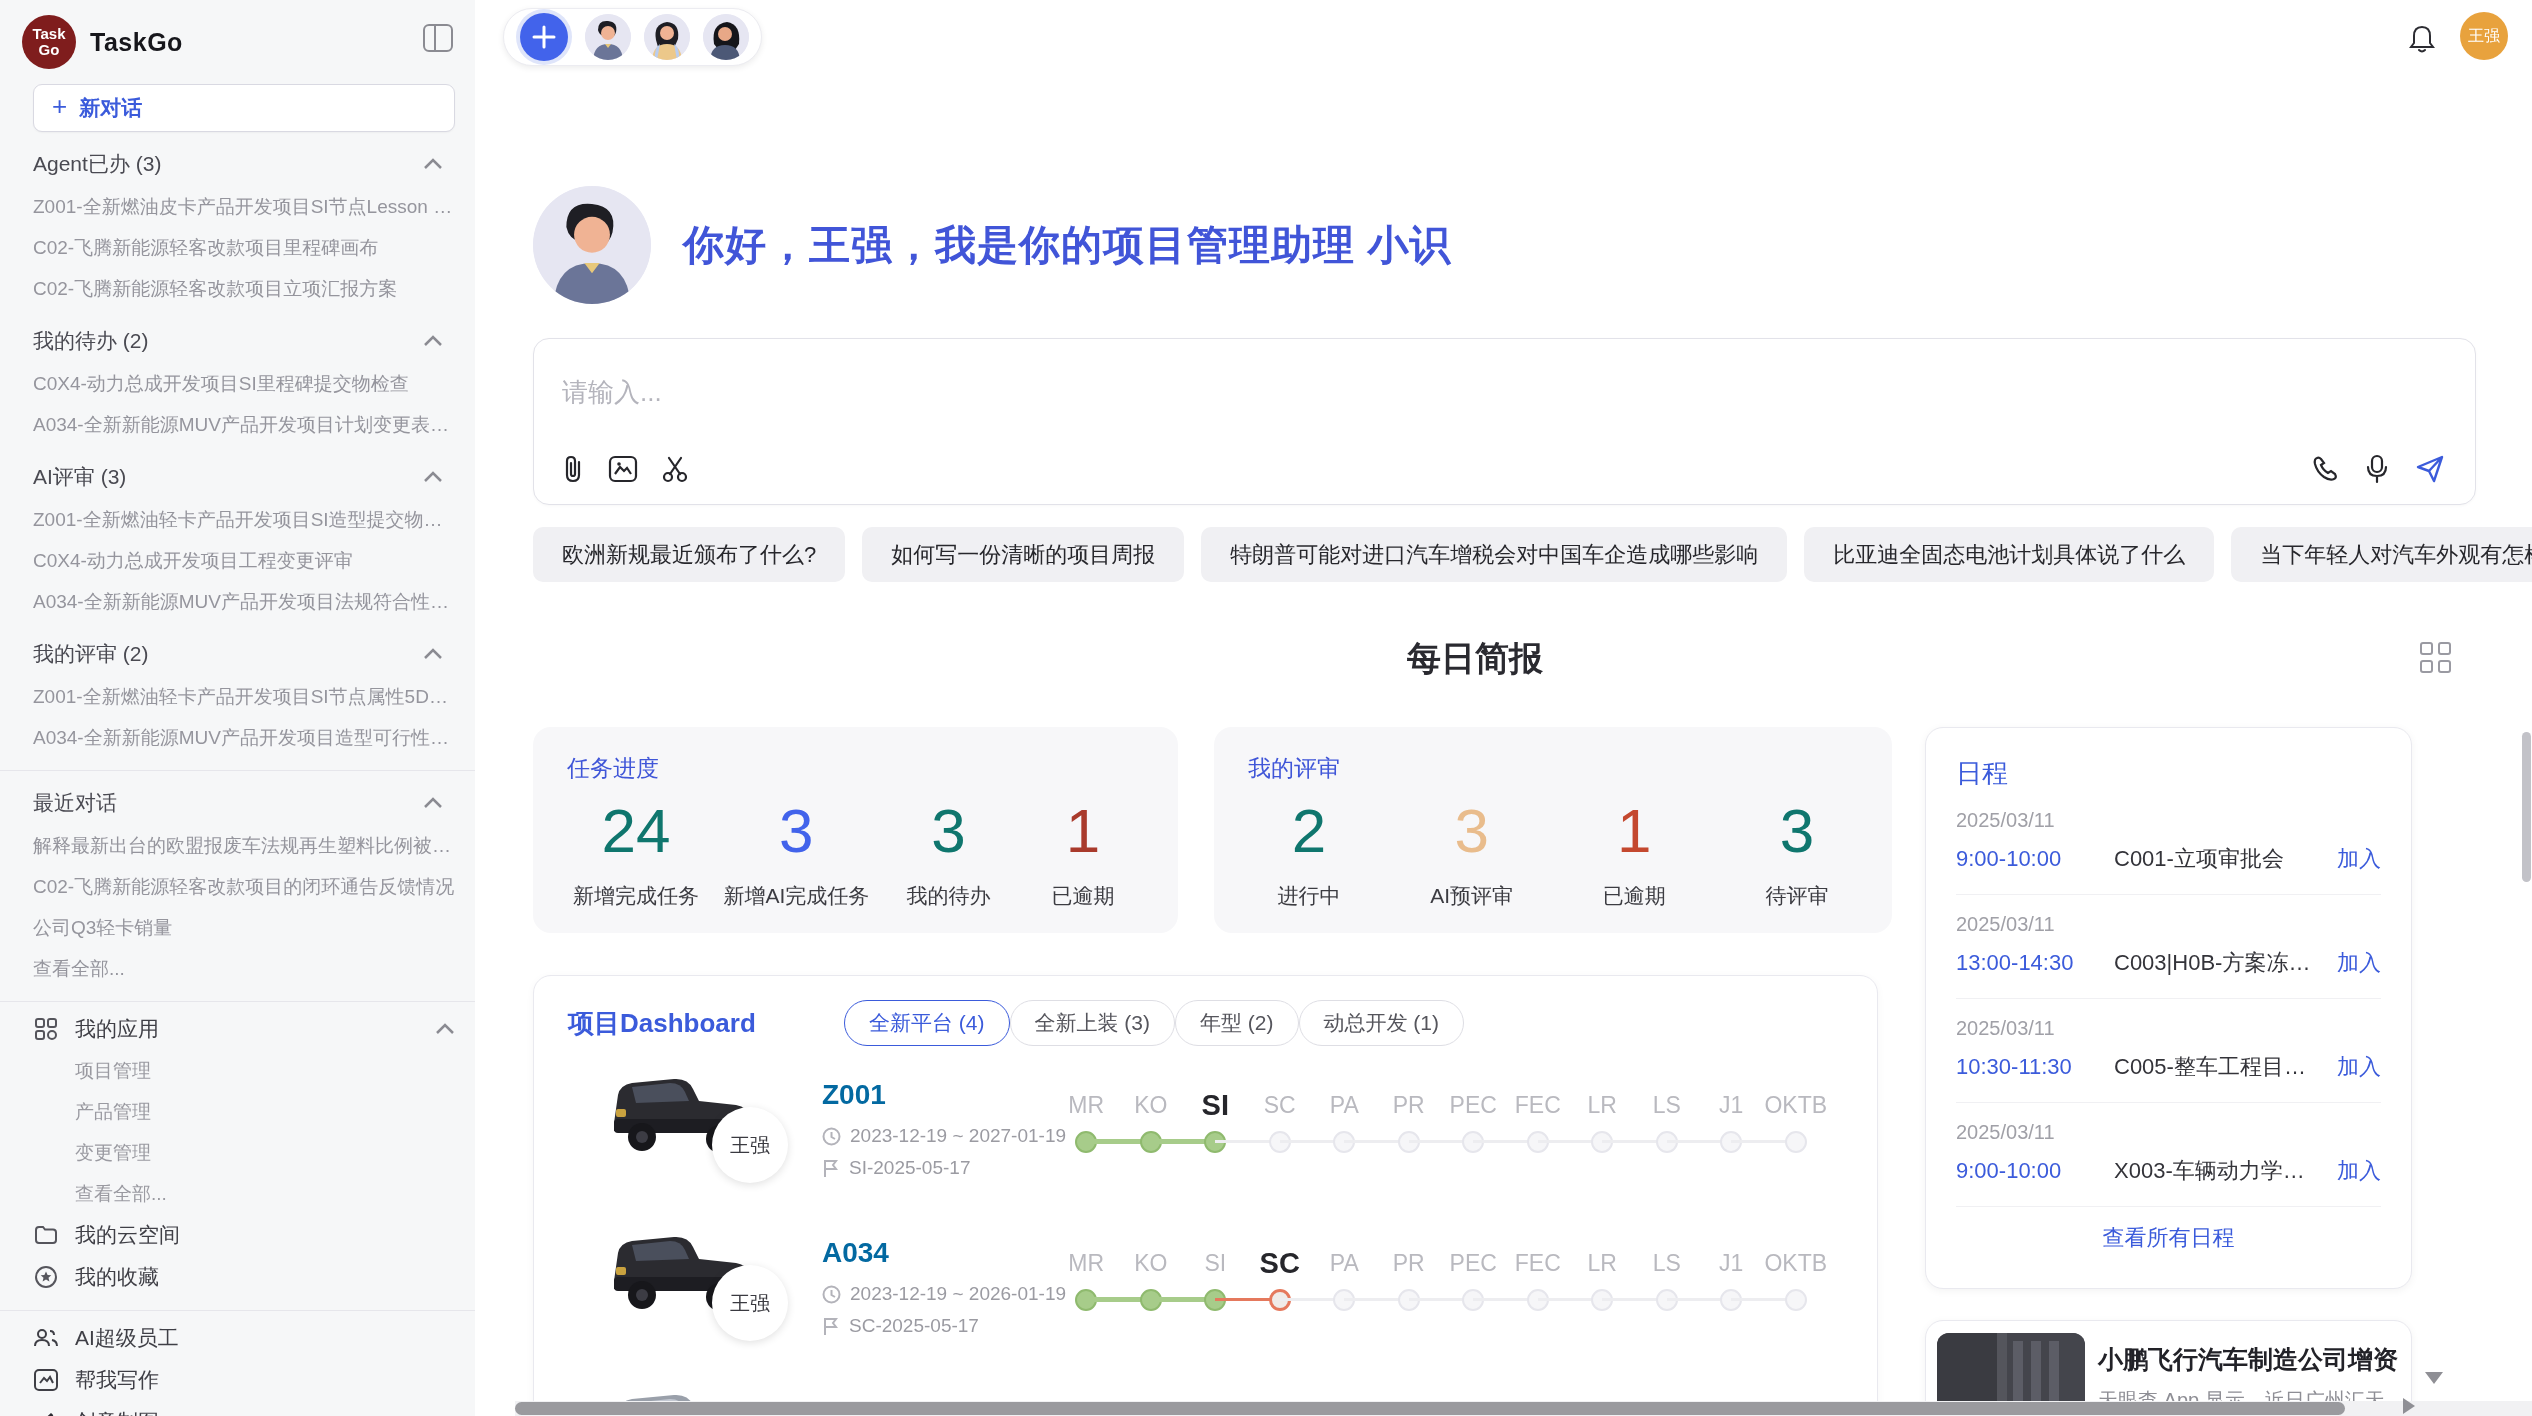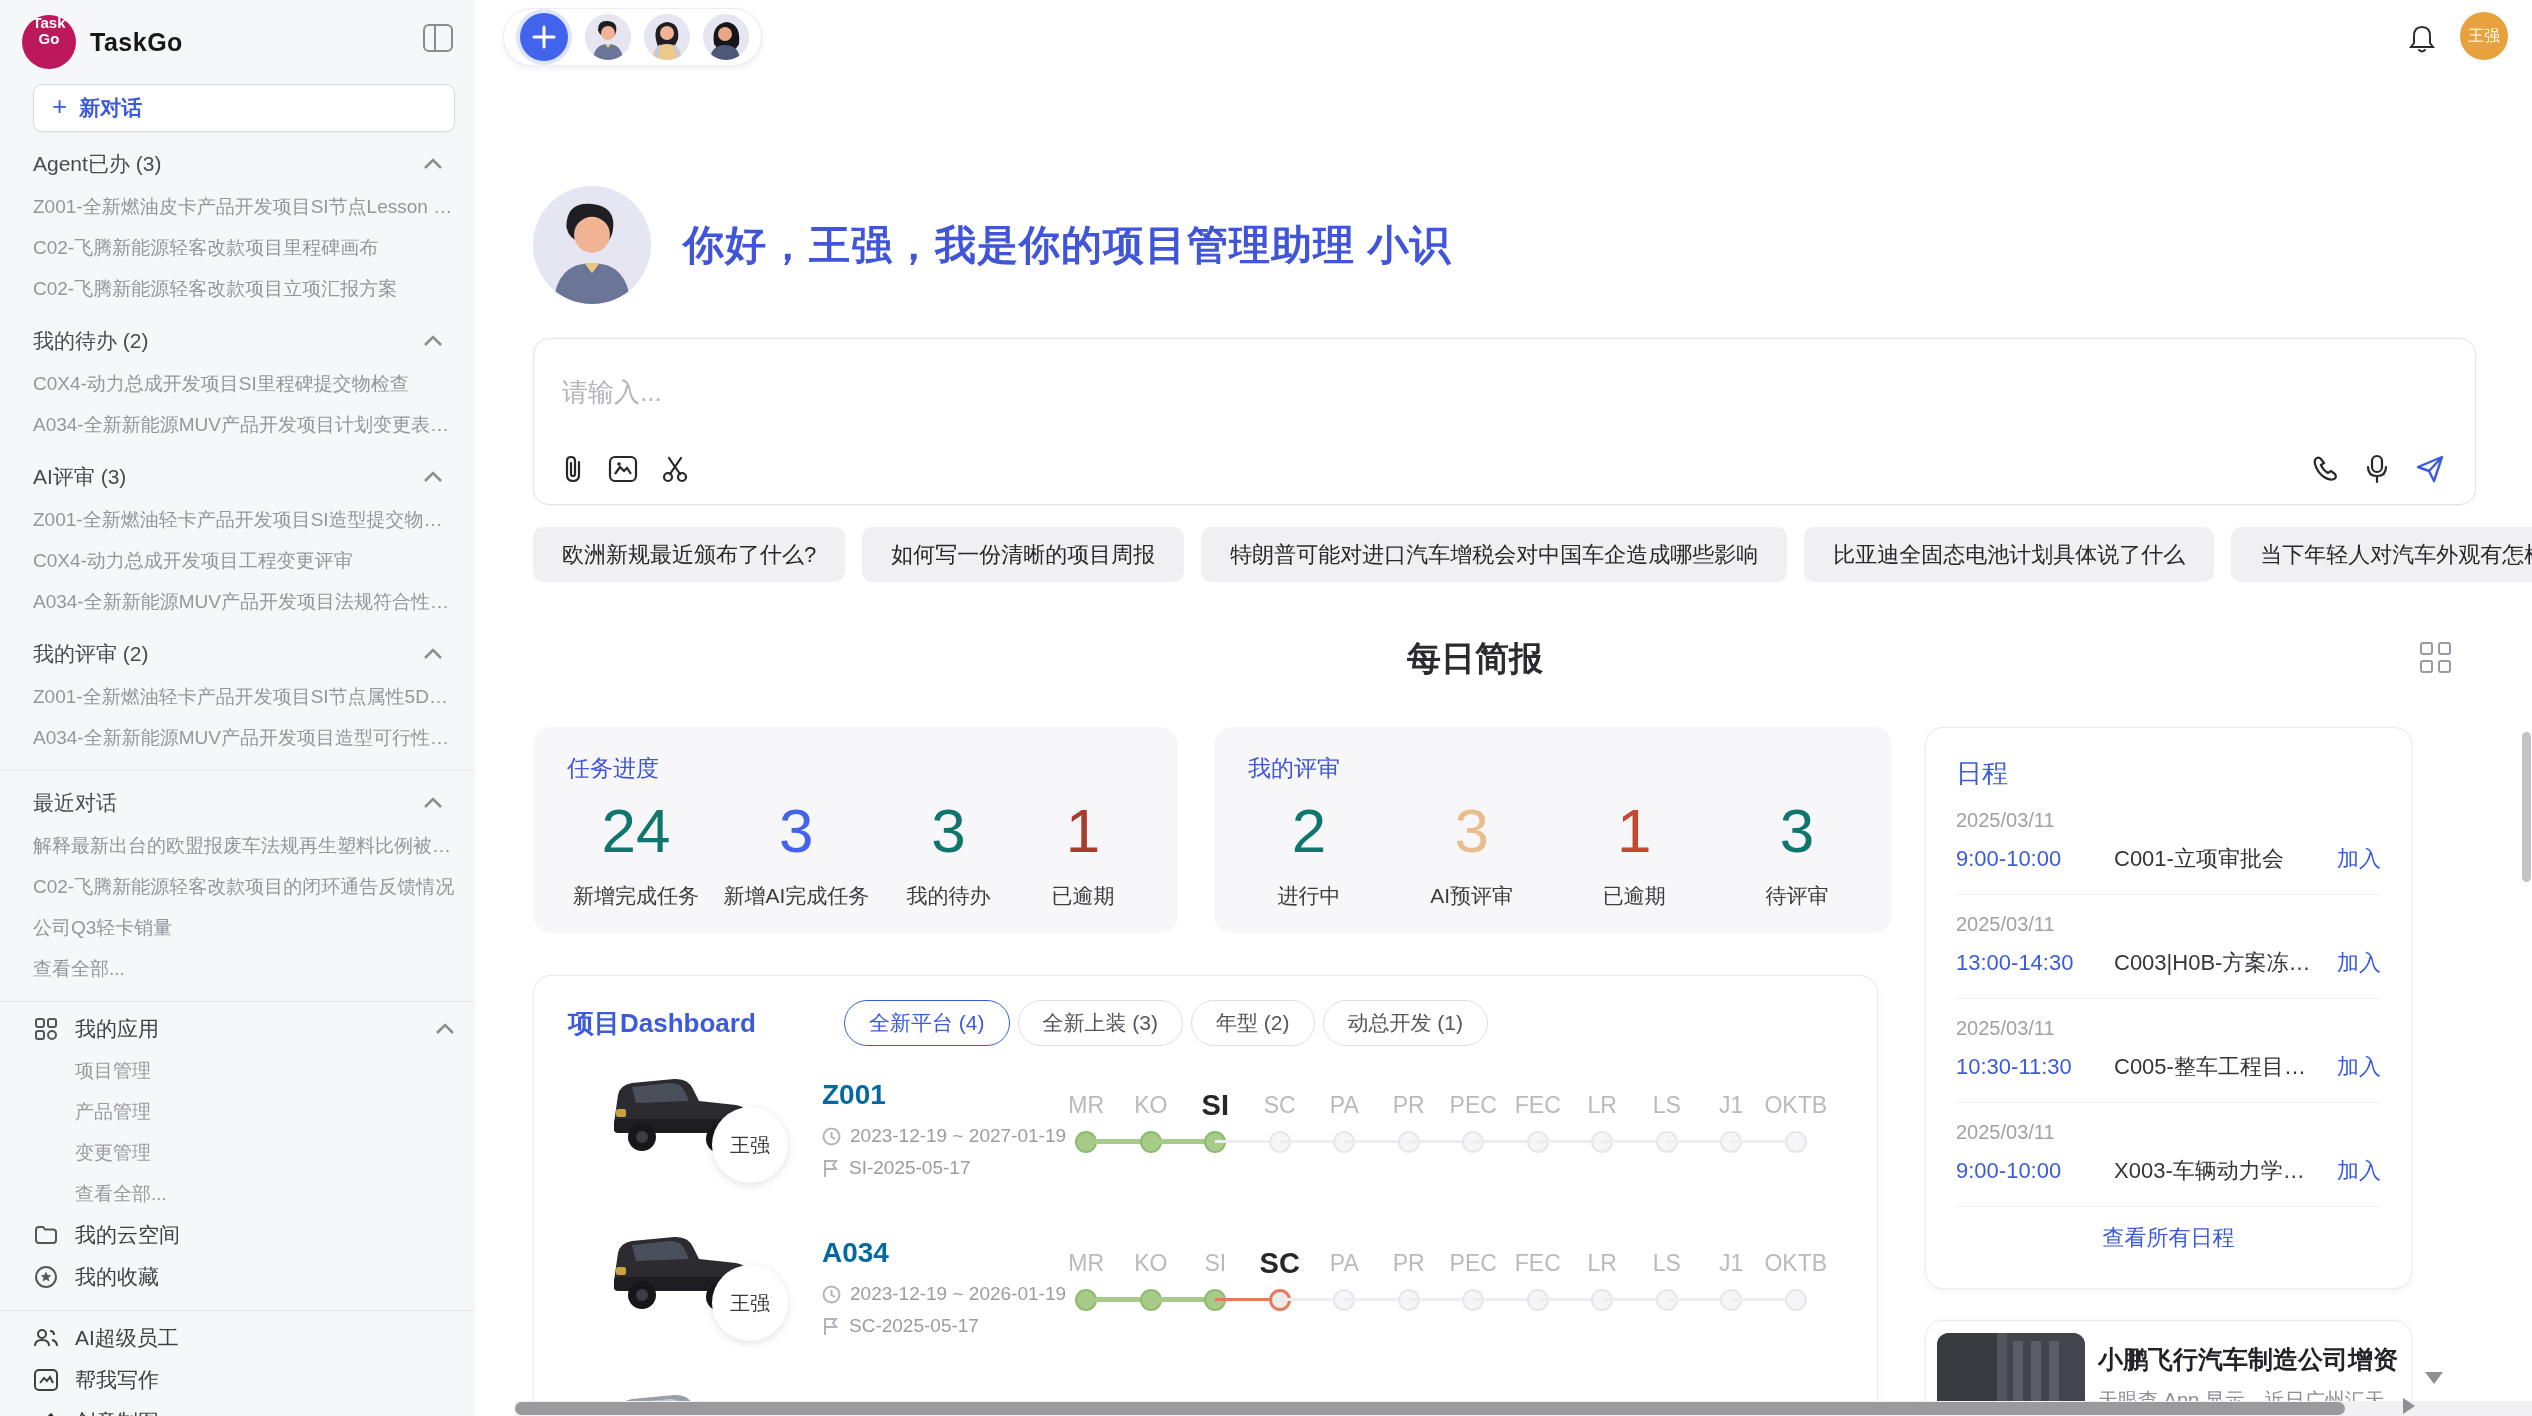--- a/index.html
+++ b/index.html
@@ -3,21 +3,21 @@
 <meta charset="utf-8">
 <style>
   * { margin:0; padding:0; box-sizing:border-box; }
   html,body { width:2532px; height:1416px; }
   body { font-family:"Liberation Sans","DejaVu Sans",sans-serif; background:#fff; overflow:hidden; }
   #app { position:relative; width:2532px; height:1416px; background:#fff; overflow:hidden; }
 
   
   .sidebar { position:absolute; left:0; top:0; width:475px; height:1416px; background:#f6f7f8; padding:10px 20px 0 33px; overflow:hidden; }
   .logo-row { display:flex; align-items:center; height:64px; position:relative; }
-  .logo-badge { width:54px; height:54px; border-radius:50%; background:#be185d; color:#fff; display:flex; flex-direction:column; align-items:center; font-size:15px; line-height:16px; font-weight:700; margin-left:-11px; }
+  .logo-badge { width:54px; height:54px; border-radius:50%; background:#7f1d1d; color:#fff; display:flex; flex-direction:column; align-items:center; justify-content:center; font-size:15px; line-height:16px; font-weight:700; margin-left:-11px; }
   .logo-title { font-size:25px; font-weight:700; color:#17171c; margin-left:14px; letter-spacing:0.5px; }
   .collapse-btn { position:absolute; right:2px; top:14px; width:30px; height:28px; border:2px solid #8b8b92; border-radius:6px; }
   .collapse-btn::after { content:""; position:absolute; left:9px; top:0; bottom:0; width:2px; background:#8b8b92; }
   .new-chat { margin-top:10px; height:48px; background:#fff; border:1px solid #d9d9e2; border-radius:9px; display:flex; align-items:center; padding:0 18px; color:#3b5bdb; font-size:21px; font-weight:700; box-shadow:0 1px 2px rgba(0,0,0,.04); }
   .new-chat .plus { font-weight:400; font-size:26px; margin-right:12px; margin-top:-3px; }
   .sec-h { display:flex; justify-content:space-between; align-items:center; height:44px; margin-top:10px; font-size:21px; color:#4a4a52; }
   .sec-h .chev { width:20px; height:12px; margin-right:12px; }
   .sec-i { height:41px; line-height:41px; font-size:19px; color:#95959d; white-space:nowrap; overflow:hidden; text-overflow:ellipsis; cursor:pointer; }
   .divider { height:1px; background:#e6e6eb; margin:12px -20px 6px -33px; }
   .menu-row { display:flex; align-items:center; height:42px; font-size:21px; color:#3f3f46; }
@@ -58,21 +58,21 @@
   .stat-title { font-size:23px; color:#4056d8; }
   .stat-row { display:flex; justify-content:space-between; margin-top:14px; padding:0 6px; }
   .stat { text-align:center; min-width:110px; }
   .stat .num { font-size:62px; font-weight:500; color:#0f766e; line-height:66px; }
   .stat .num.blue { color:#4263eb; } .stat .num.tan { color:#e9bc8c; }
   .stat .num.red { color:#a93a2c; } .stat .num.red2 { color:#c4482f; }
   .stat .lbl { font-size:21px; color:#3c3c42; margin-top:18px; }
 
   .dash { position:absolute; left:58px; top:975px; width:1345px; height:700px; background:#fff; border:1px solid #e9e9ef; border-radius:18px; box-shadow:0 2px 8px rgba(0,0,0,.04); overflow:hidden; }
   .dash-title { position:absolute; left:34px; top:30px; font-size:26px; color:#3b5bdb; font-weight:700; }
-  .filters { position:absolute; left:310px; top:24px; display:flex; gap:8px; }
+  .filters { position:absolute; left:310px; top:24px; display:flex; gap:0; }
   .fchip { height:46px; border:1.5px solid #dededa; border-color:#dedee4; border-radius:23px; background:#fff; color:#55555c; font-size:21px; display:flex; align-items:center; padding:0 24px; cursor:pointer; }
   .fchip.sel { border-color:#3b5bdb; color:#3b5bdb; }
   .proj { position:absolute; left:0; width:1345px; height:158px; }
   .truck { position:absolute; left:62px; top:0; width:165px; height:104px; }
   .owner { position:absolute; left:178px; top:46px; width:76px; height:76px; border-radius:50%; background:#fff; box-shadow:0 2px 8px rgba(0,0,0,.12); display:flex; align-items:center; justify-content:center; font-size:20px; color:#3a3a40; }
   .pcode { position:absolute; left:288px; top:18px; font-size:28px; font-weight:700; color:#0369a1; }
   .pmeta { position:absolute; left:288px; display:flex; align-items:center; gap:9px; font-size:19px; color:#9b9ba2; }
   .pmeta.m1 { top:64px; } .pmeta.m2 { top:96px; }
   .track { position:absolute; left:520px; top:24px; display:flex; }
   .ms-col { width:64.5px; text-align:center; }

